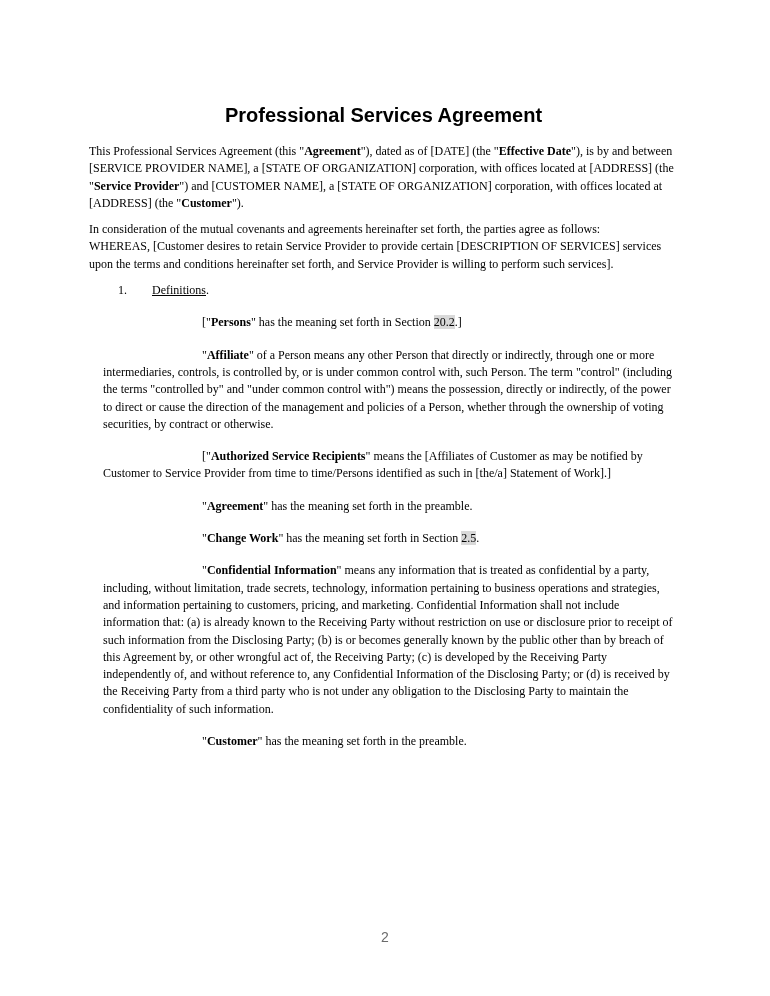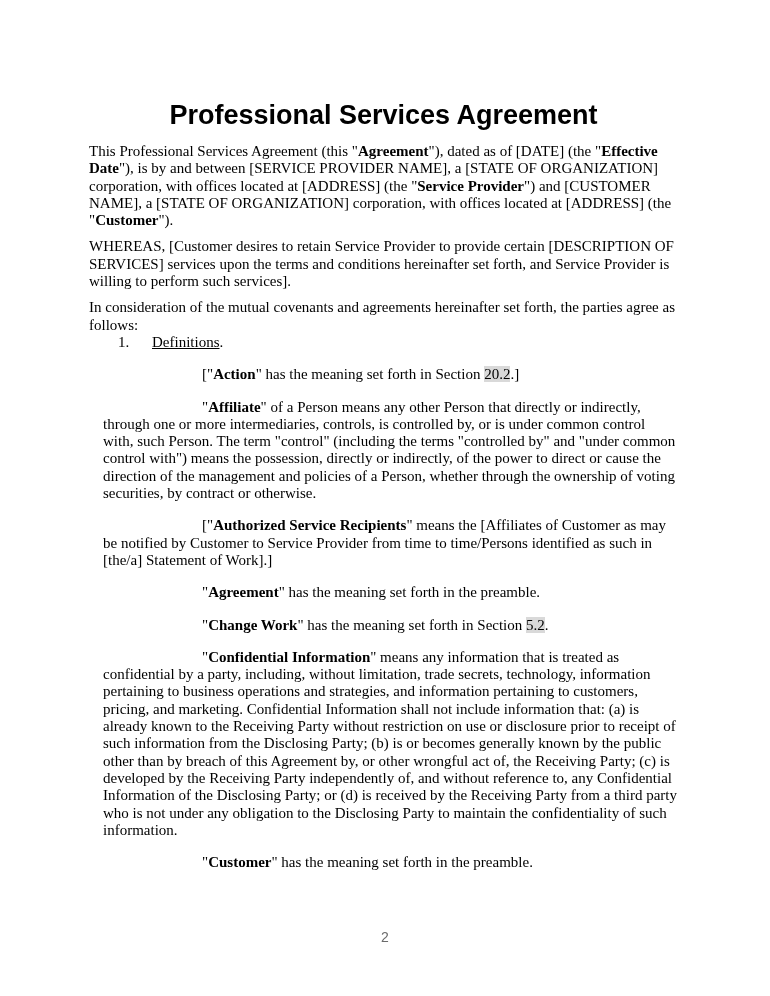--- a/index.html
+++ b/index.html
@@ -1,43 +1,43 @@
 <!DOCTYPE html>
 <html style="--hl: #d9d9d9;"><head>
 <meta charset="utf-8">
 <style>
   html,body{margin:0;padding:0;background:#ffffff;}
   body{width:770px;height:996px;font-family:"Liberation Serif",serif;color:#000;}
   .page{position:relative;width:770px;height:996px;box-sizing:border-box;
         padding:104px 92px 0 89px;overflow:hidden;background:#fff;}
   h1.doc-title{font-family:"Liberation Sans",sans-serif;font-weight:bold;
-        font-size:27px;line-height:23px;text-align:center;margin:0 0 16px 0;}
-  .para{font-size:15px;line-height:17.3px;margin:0 0 9px 0;text-align:left;}
+        font-size:20px;line-height:23px;text-align:center;margin:0 0 16px 0;}
+  .para{font-size:12px;line-height:17.3px;margin:0 0 9px 0;text-align:left;}
   .para.tight{margin-bottom:0;}
   .para.def{margin-left:14px;text-indent:99px;margin-bottom:15px;}
   .para.numbered{padding-left:29px;margin-bottom:15px;}
   .num{display:inline-block;width:34px;text-indent:0;}
   .b{font-weight:bold;}
   .u{text-decoration:underline;}
   .hl{background:var(--hl,#d9d9d9);}
   .pageno{position:absolute;top:929px;left:0;width:770px;text-align:center;
         font-family:"Liberation Sans",sans-serif;font-size:14px;color:#6b6b6b;}
 </style>
 </head>
 <body>
 
 <div class="page">
   <h1 class="doc-title">Professional Services Agreement</h1>
   <div id="doc-body">
       <div class="para preamble"><span>This Professional Services Agreement (this "</span><span class="b">Agreement</span><span>"), dated as of [DATE] (the "</span><span class="b">Effective Date</span><span>"), is by and between [SERVICE PROVIDER NAME], a [STATE OF ORGANIZATION] corporation, with offices located at [ADDRESS] (the "</span><span class="b">Service Provider</span><span>") and [CUSTOMER NAME], a [STATE OF ORGANIZATION] corporation, with offices located at [ADDRESS] (the "</span><span class="b">Customer</span><span>").</span></div>
+      <div class="para preamble tight"><span>In consideration of the mutual covenants and agreements hereinafter set forth, the parties agree as follows:</span></div>
       <div class="para preamble"><span>WHEREAS, [Customer desires to retain Service Provider to provide certain [DESCRIPTION OF SERVICES] services upon the terms and conditions hereinafter set forth, and Service Provider is willing to perform such services].</span></div>
-      <div class="para preamble tight"><span>In consideration of the mutual covenants and agreements hereinafter set forth, the parties agree as follows:</span></div>
       <div class="para numbered"><span class="num">1.</span><span class="u">Definitions</span><span>.</span></div>
-      <div class="para def"><span>["</span><span class="b">Action</span><span>" has the meaning set forth in Section </span><span class="hl">20.2</span><span>.]</span></div>
+      <div class="para def"><span>["</span><span class="b">Persons</span><span>" has the meaning set forth in Section </span><span class="hl">20.2</span><span>.]</span></div>
       <div class="para def"><span>"</span><span class="b">Affiliate</span><span>" of a Person means any other Person that directly or indirectly, through one or more intermediaries, controls, is controlled by, or is under common control with, such Person. The term "control" (including the terms "controlled by" and "under common control with") means the possession, directly or indirectly, of the power to direct or cause the direction of the management and policies of a Person, whether through the ownership of voting securities, by contract or otherwise.</span></div>
       <div class="para def"><span>["</span><span class="b">Authorized Service Recipients</span><span>" means the [Affiliates of Customer as may be notified by Customer to Service Provider from time to time/Persons identified as such in [the/a] Statement of Work].]</span></div>
       <div class="para def"><span>"</span><span class="b">Agreement</span><span>" has the meaning set forth in the preamble.</span></div>
-      <div class="para def"><span>"</span><span class="b">Change Work</span><span>" has the meaning set forth in Section </span><span class="hl">5.2</span><span>.</span></div>
+      <div class="para def"><span>"</span><span class="b">Change Work</span><span>" has the meaning set forth in Section </span><span class="hl">2.5</span><span>.</span></div>
       <div class="para def"><span>"</span><span class="b">Confidential Information</span><span>" means any information that is treated as confidential by a party, including, without limitation, trade secrets, technology, information pertaining to business operations and strategies, and information pertaining to customers, pricing, and marketing. Confidential Information shall not include information that: (a) is already known to the Receiving Party without restriction on use or disclosure prior to receipt of such information from the Disclosing Party; (b) is or becomes generally known by the public other than by breach of this Agreement by, or other wrongful act of, the Receiving Party; (c) is developed by the Receiving Party independently of, and without reference to, any Confidential Information of the Disclosing Party; or (d) is received by the Receiving Party from a third party who is not under any obligation to the Disclosing Party to maintain the confidentiality of such information.</span></div>
       <div class="para def"><span>"</span><span class="b">Customer</span><span>" has the meaning set forth in the preamble.</span></div>
     </div>
   <div class="pageno">2</div>
 </div>
 
 </body></html>

